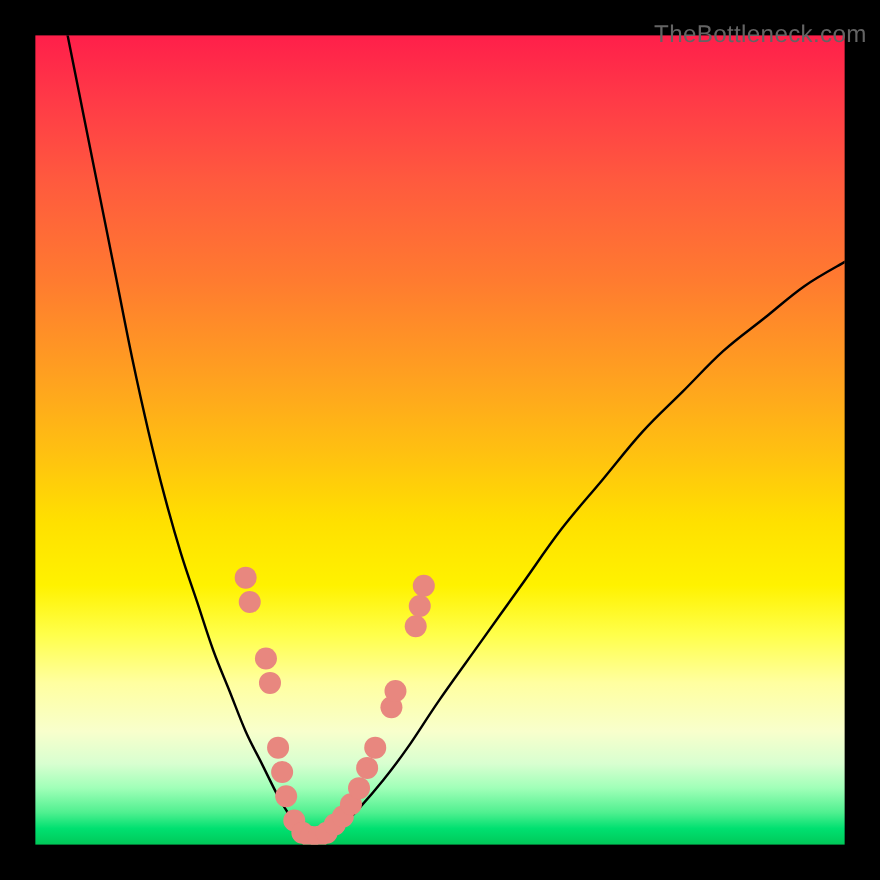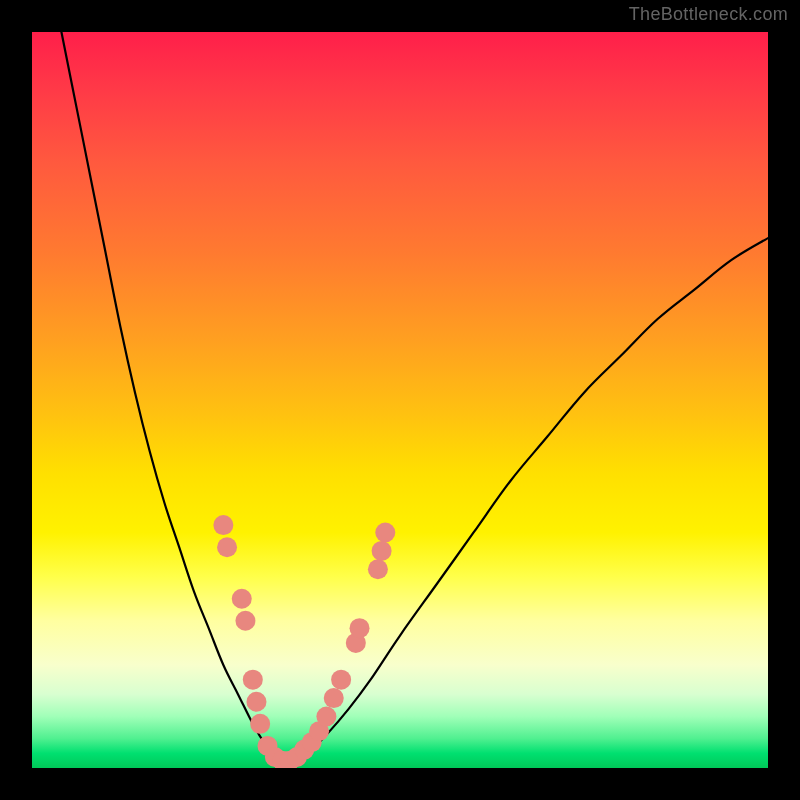--- a/index.html
+++ b/index.html
@@ -11,24 +11,24 @@
     overflow: hidden;
   }
   .container {
     position: relative;
     width: 800px;
     height: 800px;
     background: #000;
   }
   .watermark {
     position: absolute;
-    top: 4px;
+    top: 18px;
     right: 12px;
     font-family: Arial, Helvetica, sans-serif;
-    font-size: 18px;
+    font-size: 22px;
     font-weight: 500;
     color: #646464;
     z-index: 10;
     letter-spacing: 0.3px;
   }
   .plot-area {
     position: absolute;
     left: 32px;
     top: 32px;
     width: 736px;

